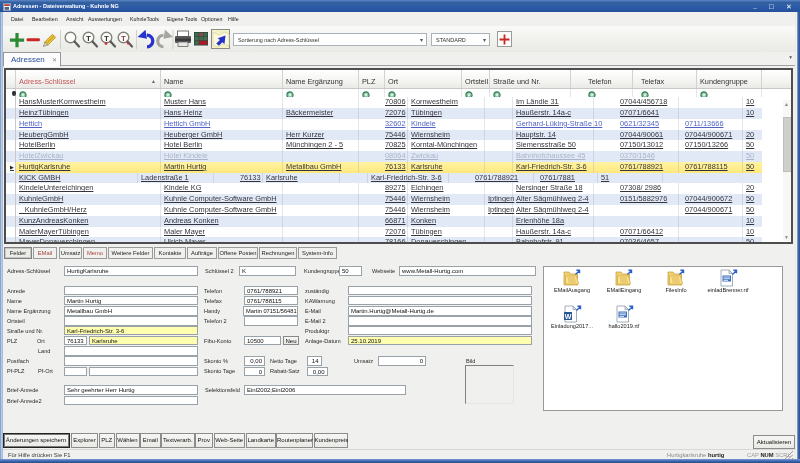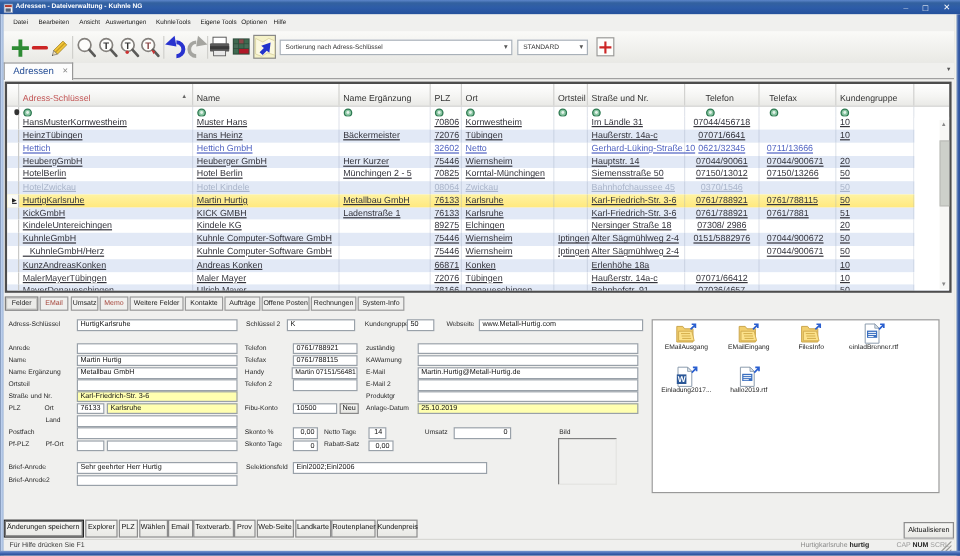--- a/index.html
+++ b/index.html
@@ -33,21 +33,21 @@
 .c0{width:10px;}.c1{width:145px;}.c2{width:122px;}.c3{width:76px;}.c4{width:26px;}
 .c5{width:77px;}.c6{width:28px;}.c7{width:81px;}.c8{width:62px;}.c9{width:64px;}.c10{width:65px;}
 .even{background:#e2e9f6;}
 .odd{background:#ffffff;}
 .sel{background:linear-gradient(180deg,#fff3a2,#ffe87d);}
 .bluetext{color:#5063c2;}
 .graytext{color:#a9b4c9;}
 .cell{border-right:1px solid rgba(150,160,185,0.28);}
 .c0s{border-right:1px solid #c9c9c7;}
 .sel .c0s{background:#fbfbf6;}
-.grow .c4,.grow .c8{text-align:center;padding-right:3px;}
+.grow .c4,.grow .c8{text-align:left;padding-right:3px;margin-left:23px;}
 .grow .c9{padding-left:6px;}
 .hc.c8,.frow .c8{padding-left:17px;}
 .hc.c9,.frow .c9{padding-left:8px;}
 
 #vsb{left:777px;top:30px;width:8px;height:141px;background:#f7f7f5;}
 #vsbthumb{position:absolute;left:0px;top:17px;width:9px;height:55px;background:#cdd0ca;border:1px solid #bdbfba;box-sizing:border-box;}
 
 #bpane{left:3px;top:247px;right:5px;height:201px;background:#f0f0ee;}
 .btab{position:absolute;top:0;height:12px;border:1px solid #9a9a9a;background:#f0f0ee;font-size:5.8px;line-height:10.5px;text-align:center;box-sizing:border-box;color:#222;}
 .btab.red{color:#a5453a;}
@@ -245,21 +245,21 @@
       <span class="cell c8">07071/6641</span>
       <span class="cell c9"></span>
       <span class="cell c10">10</span>
     </div>
 <div class="grow odd bluetext" style="top:48.92px">
       <span class="cell c0 c0s"></span>
       <span class="cell c1">Hettich</span>
       <span class="cell c2">Hettich GmbH</span>
       <span class="cell c3"></span>
       <span class="cell c4">32602</span>
-      <span class="cell c5">Netto</span>
+      <span class="cell c5">Kindele</span>
       <span class="cell c6"></span>
       <span class="cell c7">Gerhard-Lüking-Straße 10</span>
       <span class="cell c8">0621/32345</span>
       <span class="cell c9">0711/13666</span>
       <span class="cell c10"></span>
     </div>
 <div class="grow even" style="top:59.68px">
       <span class="cell c0 c0s"></span>
       <span class="cell c1">HeubergGmbH</span>
       <span class="cell c2">Heuberger GmbH</span>
@@ -308,21 +308,20 @@
       <span class="cell c4">76133</span>
       <span class="cell c5">Karlsruhe</span>
       <span class="cell c6"></span>
       <span class="cell c7">Karl-Friedrich-Str. 3-6</span>
       <span class="cell c8">0761/788921</span>
       <span class="cell c9">0761/788115</span>
       <span class="cell c10">50</span>
     </div>
 <div class="grow even" style="top:102.72px">
       <span class="cell c0 c0s"></span>
-      <span class="cell c1">KickGmbH</span>
       <span class="cell c2">KICK GMBH</span>
       <span class="cell c3">Ladenstraße 1</span>
       <span class="cell c4">76133</span>
       <span class="cell c5">Karlsruhe</span>
       <span class="cell c6"></span>
       <span class="cell c7">Karl-Friedrich-Str. 3-6</span>
       <span class="cell c8">0761/788921</span>
       <span class="cell c9">0761/7881</span>
       <span class="cell c10">51</span>
     </div>

